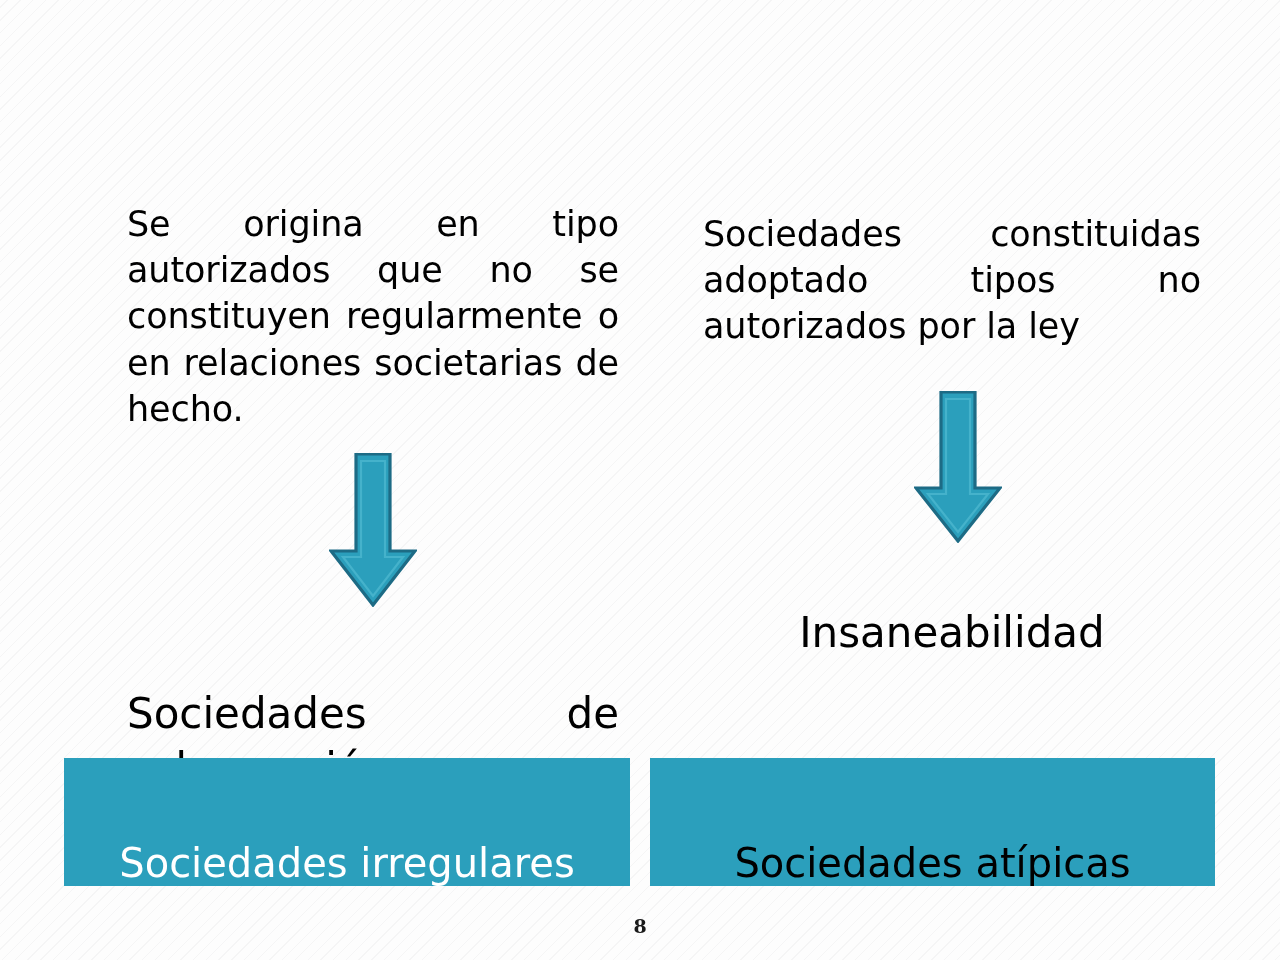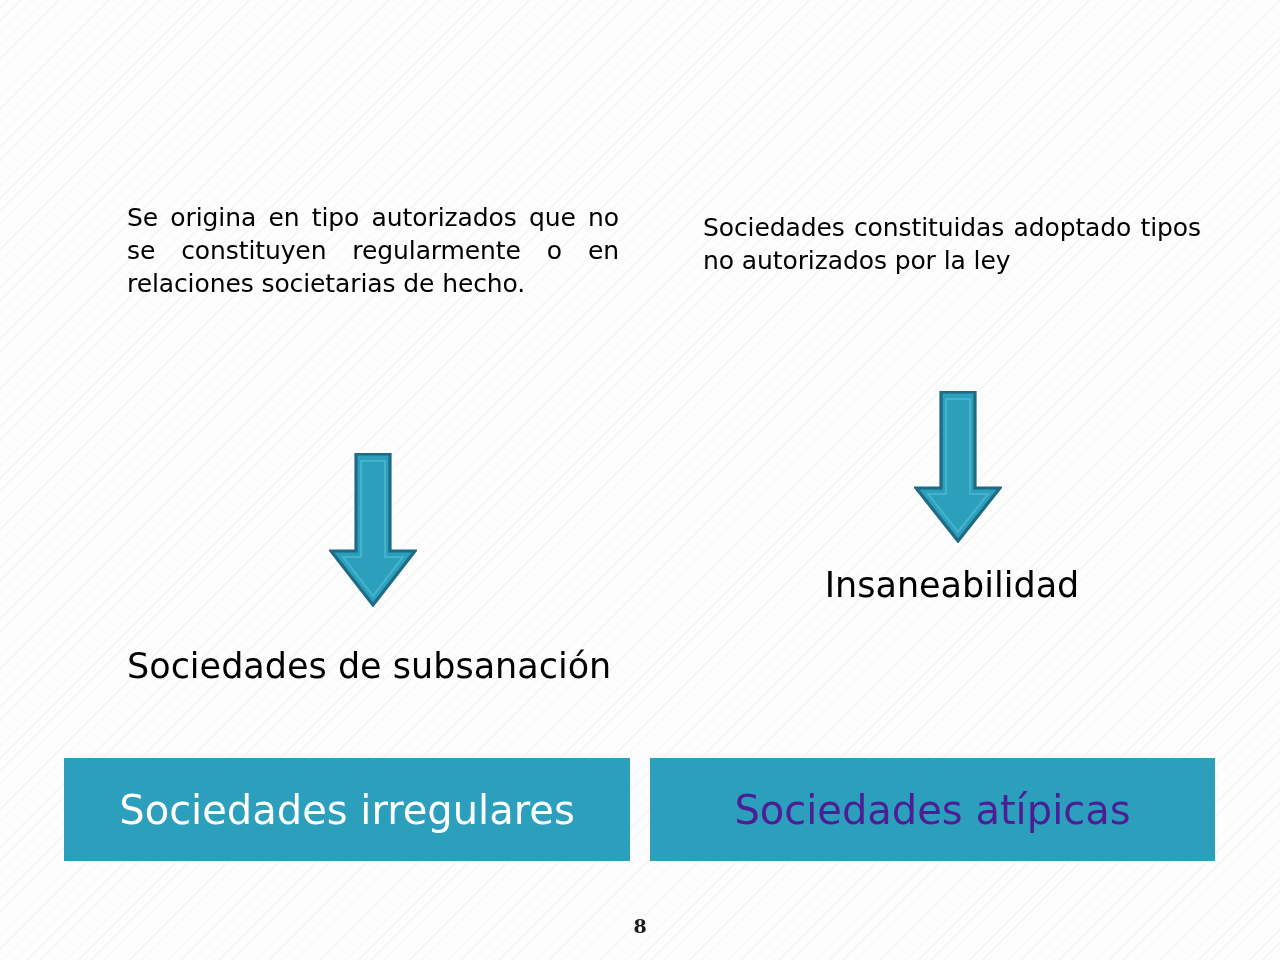--- a/index.html
+++ b/index.html
@@ -30,21 +30,21 @@
         rgba(0,0,0,0.000) 4px,
         rgba(0,0,0,0.000) 9px
       );
     box-sizing: border-box;
   }
 
   
   .text-block {
     position: absolute;
     color: #000000;
-    font-size: 25px;
+    font-size: 35px;
     line-height: 1.32;
     text-align: justify;
     text-justify: inter-word;
     font-weight: 400;
     letter-spacing: -0.1px;
   }
   .text-block.tb-left {
     left: 127px;
     top: 201px;
     width: 492px;
@@ -53,23 +53,24 @@
     left: 703px;
     top: 211px;
     width: 498px;
     text-align: justify;
   }
 
   
   .caption {
     position: absolute;
     color: #000000;
-    font-size: 35px;
+    font-size: 42px;
     line-height: 1.32;
     font-weight: 400;
+    margin-top: 43px;
   }
   .caption.cap-insaneabilidad {
     left: 703px;
     top: 562px;
     width: 498px;
     text-align: center;
   }
   .caption.cap-posibilidad {
     left: 127px;
     top: 643px;
@@ -97,29 +98,29 @@
   .arrow svg {
     display: block;
     width: 100%;
     height: 100%;
   }
 
   
   .banner {
     position: absolute;
     display: flex;
-    align-items: center;
+    align-items: flex-end;
     justify-content: center;
     color: #ffffff;
     font-size: 40px;
     font-weight: 400;
     letter-spacing: 0px;
     box-sizing: border-box;
     top: 758px;
-    height: 103px;
+    height: 128px;
   }
   .banner.banner-left {
     left: 64px;
     width: 566px;
   }
   .banner.banner-right {
     left: 650px;
     width: 565px;
   }
 
@@ -162,19 +163,19 @@
 
   <div class="arrow arrow-right">
     <svg viewBox="0 0 88 152" xmlns="http://www.w3.org/2000/svg" aria-hidden="true">
       <polygon points="27,1 61,1 61,97 86,97 44,150 2,97 27,97" fill="#2b9fbc" stroke="#1d6b85" stroke-width="3.2" stroke-linejoin="miter"></polygon>
       <polygon points="32,8 56,8 56,103 74,103 44,141 14,103 32,103" fill="none" stroke="#45b2cb" stroke-width="2.2" stroke-linejoin="miter"></polygon>
     </svg>
   </div>
 
   <div class="caption cap-insaneabilidad">Insaneabilidad</div>
 
-  <div class="banner banner-right" style="background-color: rgb(43, 159, 188); color: #4c1d95;">
+  <div class="banner banner-right" style="background-color: rgb(43, 159, 188); color: #000000;">
     <span>Sociedades atípicas</span>
   </div>
 
   <div class="page-number">8</div>
 
 </div>
 
 </body></html>

